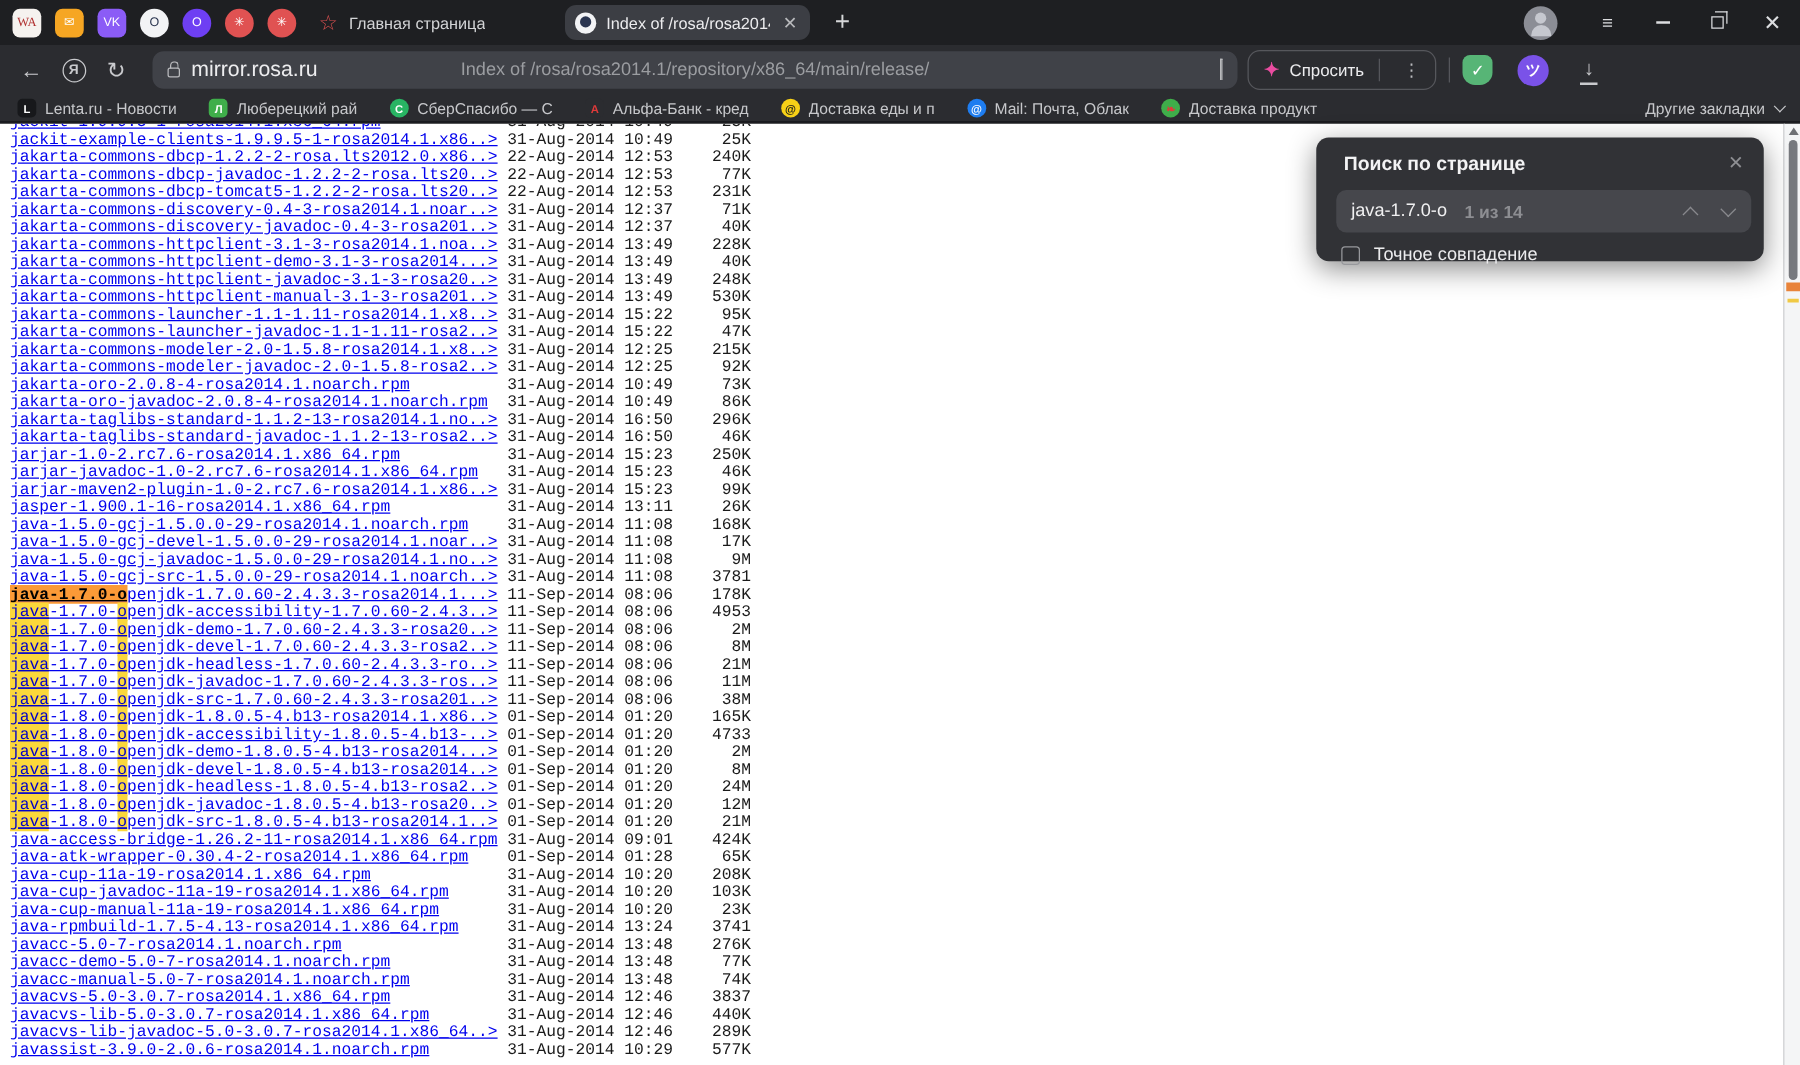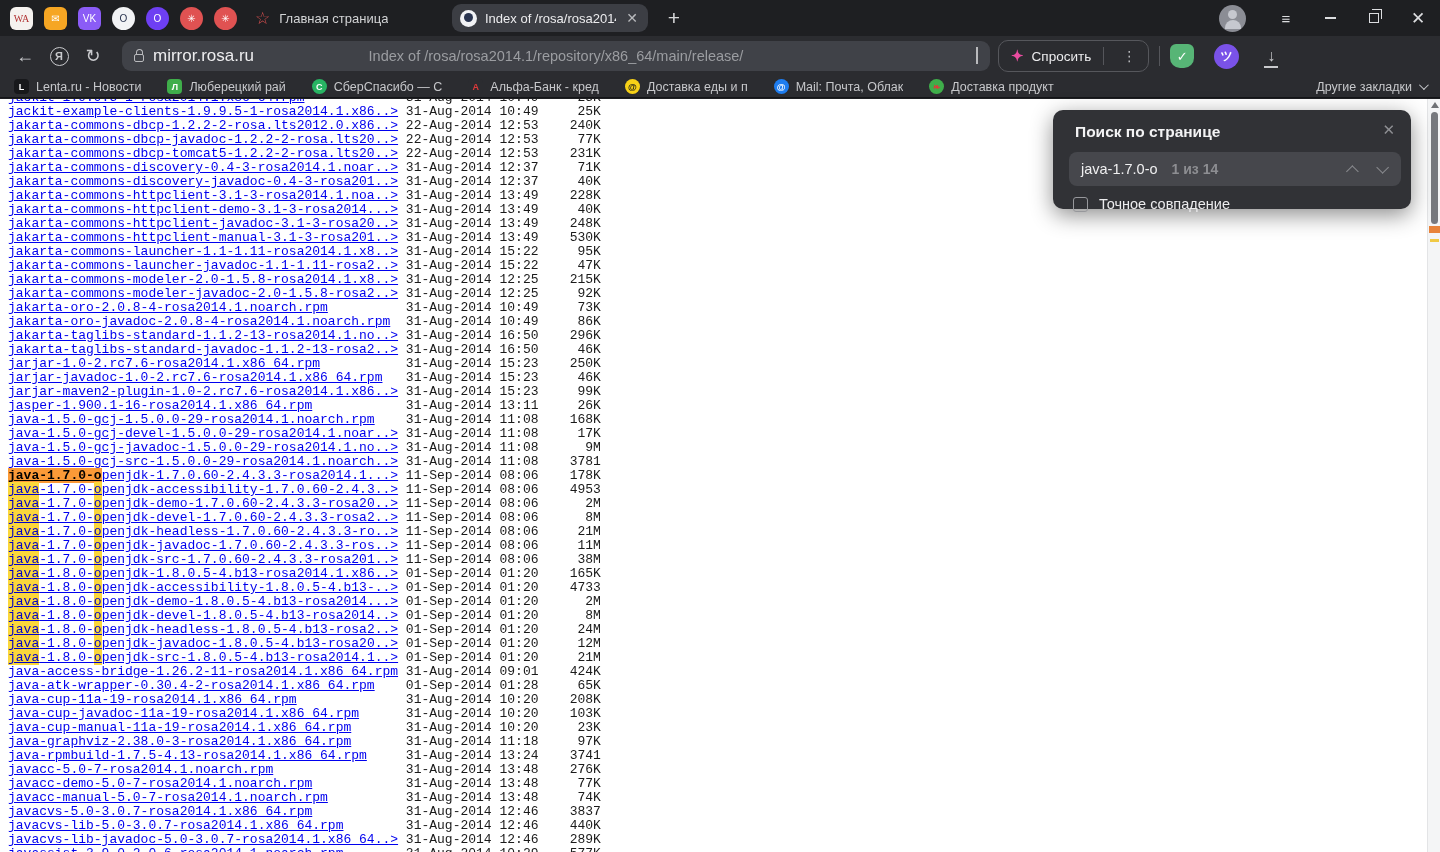--- a/index.html
+++ b/index.html
@@ -265,21 +265,20 @@
       <div class="lrow"><a class="fname" href="#"><span class="hl-m">java</span>-1.8.0-<span class="hl-m">o</span>penjdk-demo-1.8.0.5-4.b13-rosa2014...&gt;</a><span class="meta">01-Sep-2014 01:20</span><span class="fsize">2M</span></div>
       <div class="lrow"><a class="fname" href="#"><span class="hl-m">java</span>-1.8.0-<span class="hl-m">o</span>penjdk-devel-1.8.0.5-4.b13-rosa2014..&gt;</a><span class="meta">01-Sep-2014 01:20</span><span class="fsize">8M</span></div>
       <div class="lrow"><a class="fname" href="#"><span class="hl-m">java</span>-1.8.0-<span class="hl-m">o</span>penjdk-headless-1.8.0.5-4.b13-rosa2..&gt;</a><span class="meta">01-Sep-2014 01:20</span><span class="fsize">24M</span></div>
       <div class="lrow"><a class="fname" href="#"><span class="hl-m">java</span>-1.8.0-<span class="hl-m">o</span>penjdk-javadoc-1.8.0.5-4.b13-rosa20..&gt;</a><span class="meta">01-Sep-2014 01:20</span><span class="fsize">12M</span></div>
       <div class="lrow"><a class="fname" href="#"><span class="hl-m">java</span>-1.8.0-<span class="hl-m">o</span>penjdk-src-1.8.0.5-4.b13-rosa2014.1..&gt;</a><span class="meta">01-Sep-2014 01:20</span><span class="fsize">21M</span></div>
       <div class="lrow"><a class="fname" href="#">java-access-bridge-1.26.2-11-rosa2014.1.x86_64.rpm</a><span class="meta">31-Aug-2014 09:01</span><span class="fsize">424K</span></div>
       <div class="lrow"><a class="fname" href="#">java-atk-wrapper-0.30.4-2-rosa2014.1.x86_64.rpm</a><span class="meta">01-Sep-2014 01:28</span><span class="fsize">65K</span></div>
       <div class="lrow"><a class="fname" href="#">java-cup-11a-19-rosa2014.1.x86_64.rpm</a><span class="meta">31-Aug-2014 10:20</span><span class="fsize">208K</span></div>
       <div class="lrow"><a class="fname" href="#">java-cup-javadoc-11a-19-rosa2014.1.x86_64.rpm</a><span class="meta">31-Aug-2014 10:20</span><span class="fsize">103K</span></div>
       <div class="lrow"><a class="fname" href="#">java-cup-manual-11a-19-rosa2014.1.x86_64.rpm</a><span class="meta">31-Aug-2014 10:20</span><span class="fsize">23K</span></div>
-      <div class="lrow"><a class="fname" href="#">java-graphviz-2.38.0-3-rosa2014.1.x86_64.rpm</a><span class="meta">31-Aug-2014 11:18</span><span class="fsize">97K</span></div>
       <div class="lrow"><a class="fname" href="#">java-rpmbuild-1.7.5-4.13-rosa2014.1.x86_64.rpm</a><span class="meta">31-Aug-2014 13:24</span><span class="fsize">3741</span></div>
       <div class="lrow"><a class="fname" href="#">javacc-5.0-7-rosa2014.1.noarch.rpm</a><span class="meta">31-Aug-2014 13:48</span><span class="fsize">276K</span></div>
       <div class="lrow"><a class="fname" href="#">javacc-demo-5.0-7-rosa2014.1.noarch.rpm</a><span class="meta">31-Aug-2014 13:48</span><span class="fsize">77K</span></div>
       <div class="lrow"><a class="fname" href="#">javacc-manual-5.0-7-rosa2014.1.noarch.rpm</a><span class="meta">31-Aug-2014 13:48</span><span class="fsize">74K</span></div>
       <div class="lrow"><a class="fname" href="#">javacvs-5.0-3.0.7-rosa2014.1.x86_64.rpm</a><span class="meta">31-Aug-2014 12:46</span><span class="fsize">3837</span></div>
       <div class="lrow"><a class="fname" href="#">javacvs-lib-5.0-3.0.7-rosa2014.1.x86_64.rpm</a><span class="meta">31-Aug-2014 12:46</span><span class="fsize">440K</span></div>
       <div class="lrow"><a class="fname" href="#">javacvs-lib-javadoc-5.0-3.0.7-rosa2014.1.x86_64..&gt;</a><span class="meta">31-Aug-2014 12:46</span><span class="fsize">289K</span></div>
       <div class="lrow"><a class="fname" href="#">javassist-3.9.0-2.0.6-rosa2014.1.noarch.rpm</a><span class="meta">31-Aug-2014 10:29</span><span class="fsize">577K</span></div>
     </div>
 </div>

